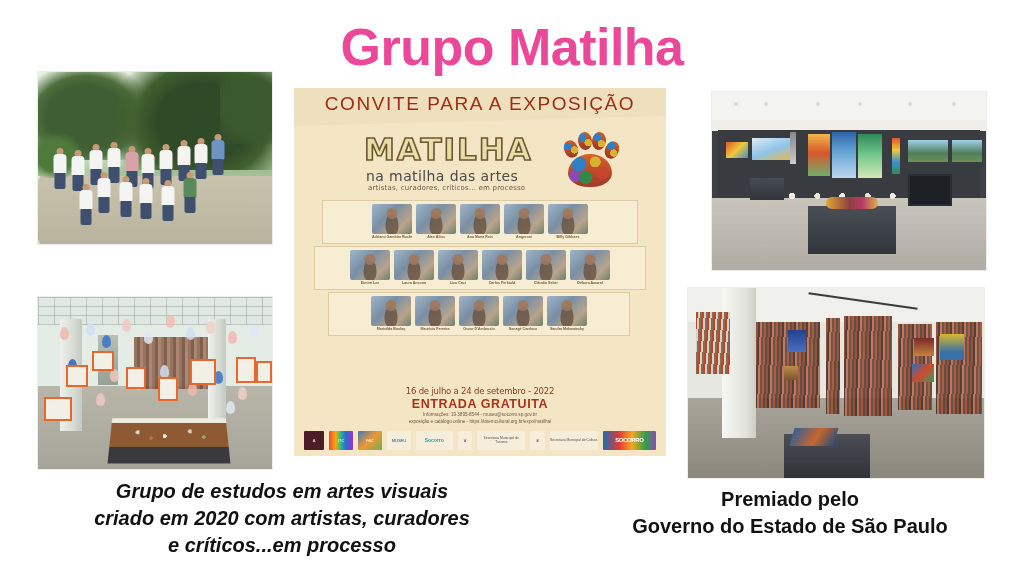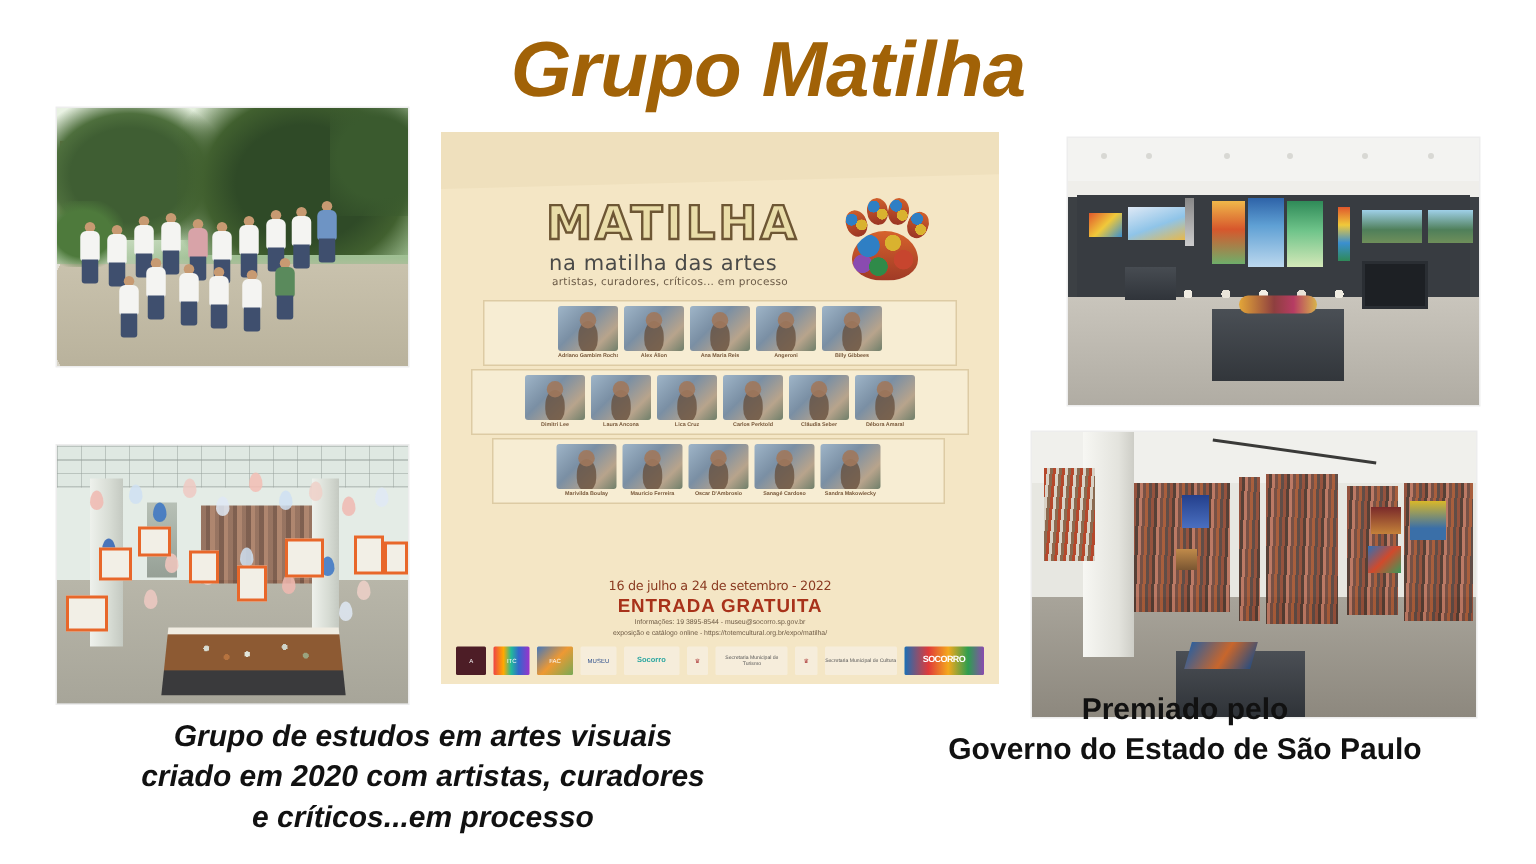--- a/index.html
+++ b/index.html
@@ -16,24 +16,23 @@
   }
 
   
   #slide-title {
     position: absolute;
     left: 0; top: 20px;
     width: 1024px;
     text-align: center;
     font-size: 52px;
     font-weight: bold;
-    color: #a16207;
+    color: #ec4899;
     letter-spacing: -0.5px;
     line-height: 1.05;
-    font-style: italic;
   }
 
   
   .photo {
     position: absolute;
     overflow: hidden;
     background: #cfcfcf;
     box-shadow: 0 0 0 1px rgba(0,0,0,0.07);
   }
   .photo .inner { position: absolute; inset: 0; }
@@ -391,21 +390,21 @@
     text-align:center;
     font-family:"Liberation Sans", sans-serif;
     font-weight:bold;
     color:#111;
   }
   #caption-left {
     left:22px; top:478px; width:520px;
     font-size:20px; line-height:27px;font-style:italic;
   }
   #caption-right {
-    left:560px; top:460px; width:460px;
+    left:560px; top:486px; width:460px;
     font-size:20px; line-height:27px;
   }
 </style>
 </head>
 <body>
 
 <div id="slide-title">Grupo Matilha</div>
 
 <div class="photo" id="photo-group">
   <div class="inner">
@@ -589,20 +588,21 @@
     <div class="artwork" style="left:252px; top:46px; width:24px; height:26px; background:linear-gradient(#d8b82a,#3a6fa8 70%);"></div>
     <div class="artwork" style="left:224px; top:76px; width:22px; height:18px; background:linear-gradient(135deg,#2f6fb5,#d04a2c,#3a9a5a);"></div>
     <div class="track"></div>
     <div class="plinth"></div>
     <div class="book"></div>
   </div>
 </div>
 
 <div id="poster">
   <div class="top-band"></div>
+  <div id="poster-headline">CONVITE PARA A EXPOSIÇÃO</div>
 
   <div class="logo-row">
     <div id="poster-wordmark">MATILHA</div>
     <div id="poster-tagline">na matilha das artes</div>
     <div id="poster-subtagline">artistas, curadores, críticos... em processo</div>
     <div class="paw">
       <div class="toe t1"></div>
         <div class="toe t2"></div>
         <div class="toe t3"></div>
         <div class="toe t4"></div>

